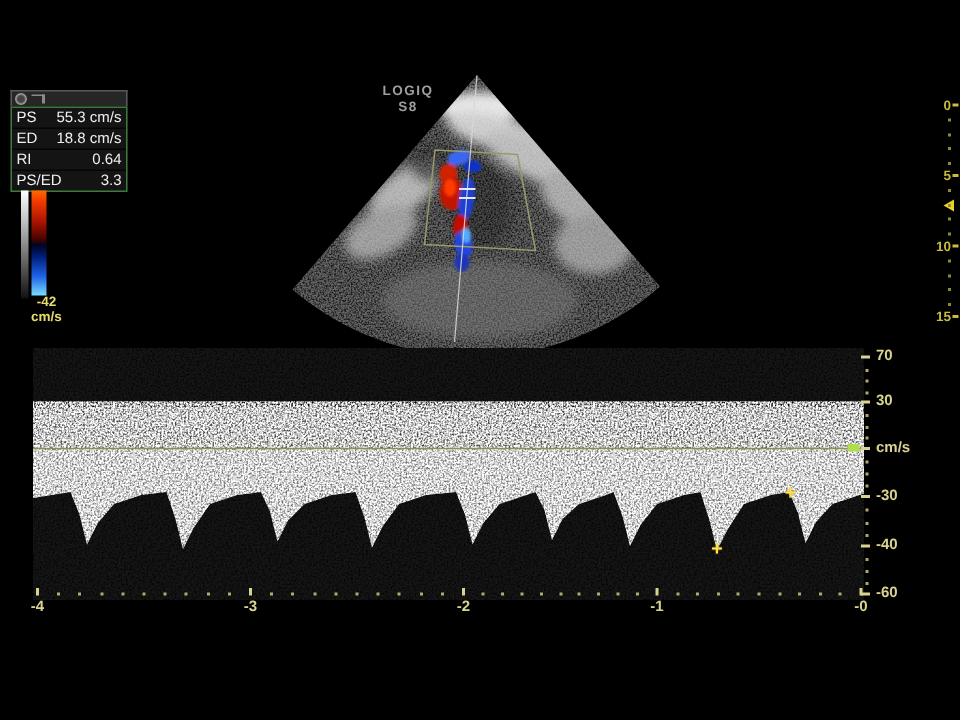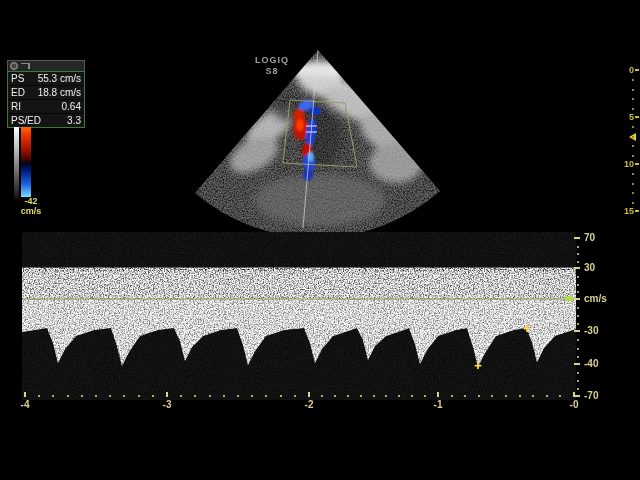--- a/index.html
+++ b/index.html
@@ -200,21 +200,21 @@
     <div class="ax-label-y" style="left: 584px; top: 232px;">70</div>
     <div class="ax-major-y" style="left: 574px; top: 267px;"></div>
     <div class="ax-label-y" style="left: 584px; top: 262px;">30</div>
     <div class="ax-major-y" style="left: 574px; top: 298px;"></div>
     <div class="ax-label-y" style="left: 584px; top: 293px;">cm/s</div>
     <div class="ax-major-y" style="left: 574px; top: 330px;"></div>
     <div class="ax-label-y" style="left: 584px; top: 325px;">-30</div>
     <div class="ax-major-y" style="left: 574px; top: 363px;"></div>
     <div class="ax-label-y" style="left: 584px; top: 358px;">-40</div>
     <div class="ax-major-y" style="left: 574px; top: 395px;"></div>
-    <div class="ax-label-y" style="left: 584px; top: 390px;">-70</div>
+    <div class="ax-label-y" style="left: 584px; top: 390px;">-60</div>
     <div class="ax-dot" style="left: 577px; top: 245.5px;"></div>
     <div class="ax-dot" style="left: 577px; top: 253px;"></div>
     <div class="ax-dot" style="left: 577px; top: 260.5px;"></div>
     <div class="ax-dot" style="left: 577px; top: 275.75px;"></div>
     <div class="ax-dot" style="left: 577px; top: 283.5px;"></div>
     <div class="ax-dot" style="left: 577px; top: 291.25px;"></div>
     <div class="ax-dot" style="left: 577px; top: 307px;"></div>
     <div class="ax-dot" style="left: 577px; top: 315px;"></div>
     <div class="ax-dot" style="left: 577px; top: 323px;"></div>
     <div class="ax-dot" style="left: 577px; top: 339.25px;"></div>

